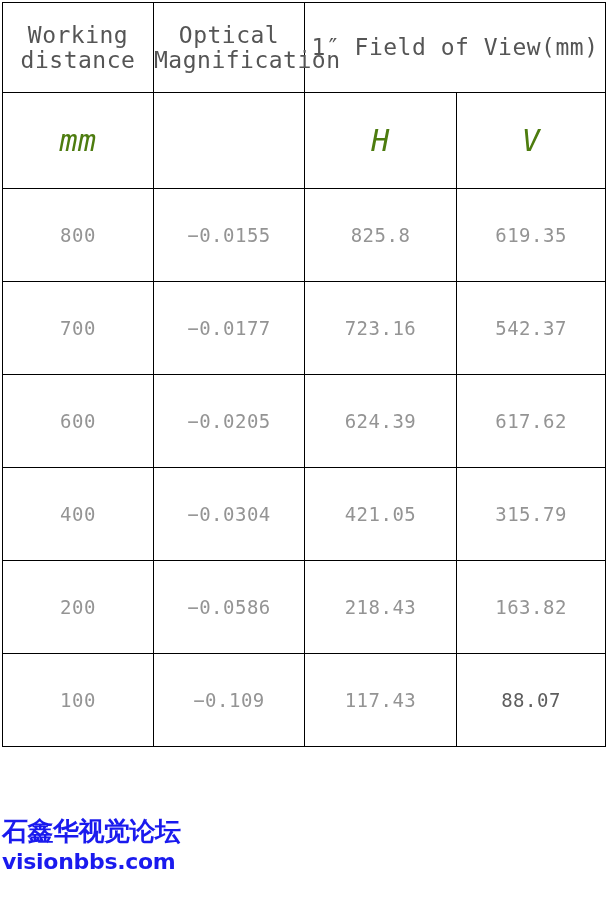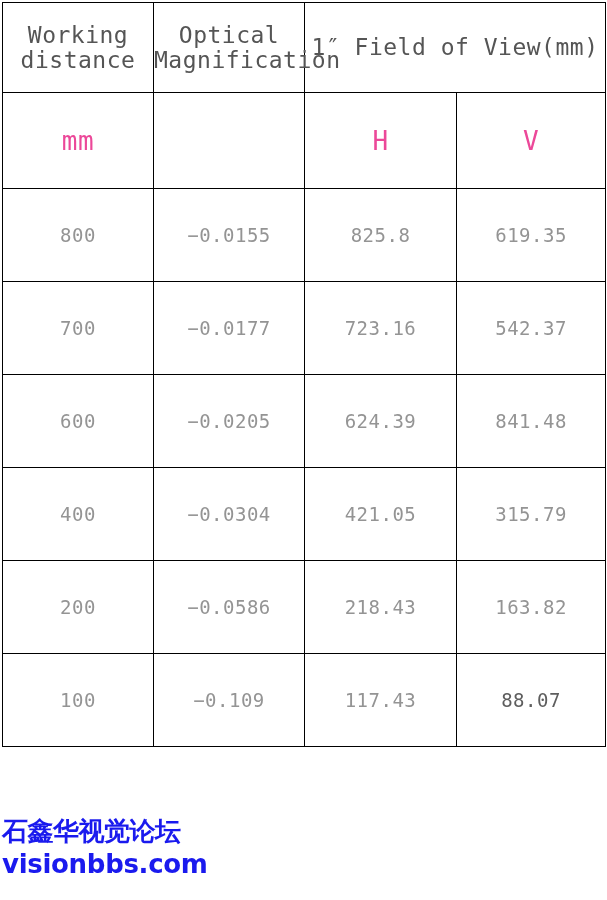--- a/index.html
+++ b/index.html
@@ -54,22 +54,23 @@
 
   
   tr.header-row-1 th {
     height: 89px;
     font-size: 23px;
     line-height: 1.08;
     color: #555555;
   }
   tr.header-row-2 th {
     height: 95px;
-    font-size: 26px;
-    color: #ec4899;
+    font-size: 30px;
+    color: #4d7c0f;
+    font-style: italic;
   }
 
   th.hdr-working    { font-size: 23px; }
   th.hdr-optical    { font-size: 21px; }
   th.hdr-fov        { font-size: 24px; }
 
   .hdr-line { display: block; }
 
   
   tr.data-row td {
@@ -101,21 +102,21 @@
     line-height: 1.0;
   }
   #watermark .wm-cn {
     display: block;
     font-size: 26px;
     letter-spacing: -0.5px;
     white-space: nowrap;
   }
   #watermark .wm-url {
     display: block;
-    font-size: 26px;
+    font-size: 22px;
     margin-top: 7px;
     letter-spacing: -0.3px;
     white-space: nowrap;
   }
 </style>
 </head>
 <body>
 
 <div id="spec-table-wrap">
 
@@ -155,21 +156,21 @@
       <tr class="data-row">
         <td class="cell-wd">700</td>
         <td class="cell-om">−0.0177</td>
         <td class="cell-h">723.16</td>
         <td class="cell-v">542.37</td>
       </tr>
       <tr class="data-row">
         <td class="cell-wd">600</td>
         <td class="cell-om">−0.0205</td>
         <td class="cell-h">624.39</td>
-        <td class="cell-v">841.48</td>
+        <td class="cell-v">617.62</td>
       </tr>
       <tr class="data-row">
         <td class="cell-wd">400</td>
         <td class="cell-om">−0.0304</td>
         <td class="cell-h">421.05</td>
         <td class="cell-v">315.79</td>
       </tr>
       <tr class="data-row">
         <td class="cell-wd">200</td>
         <td class="cell-om">−0.0586</td>

